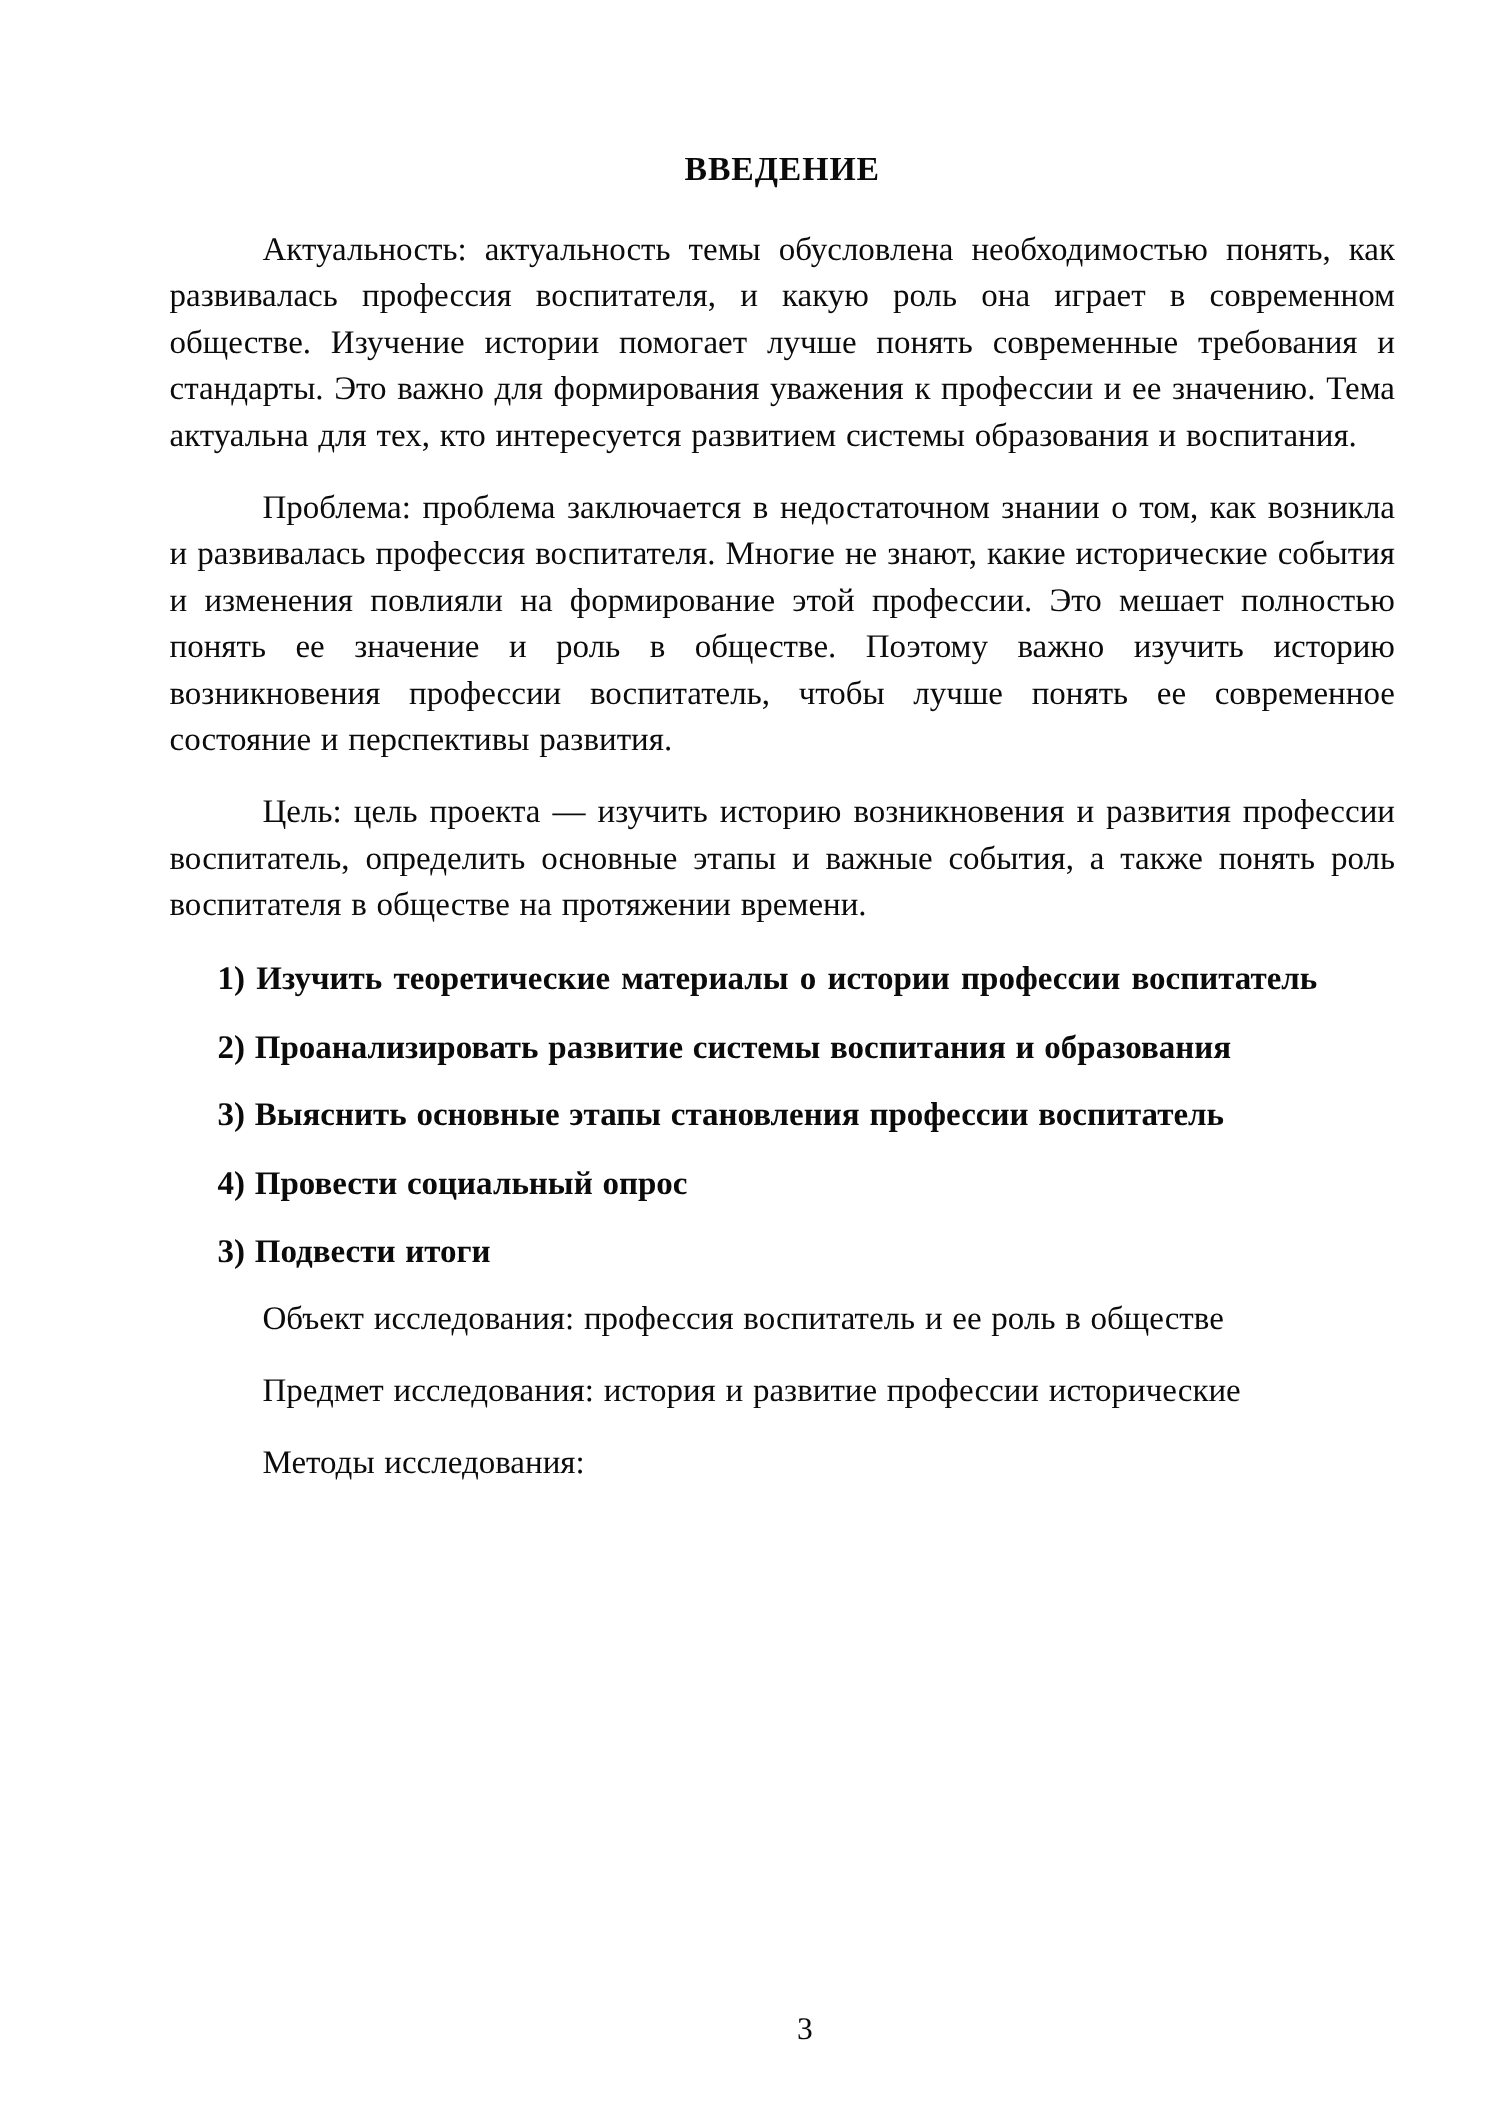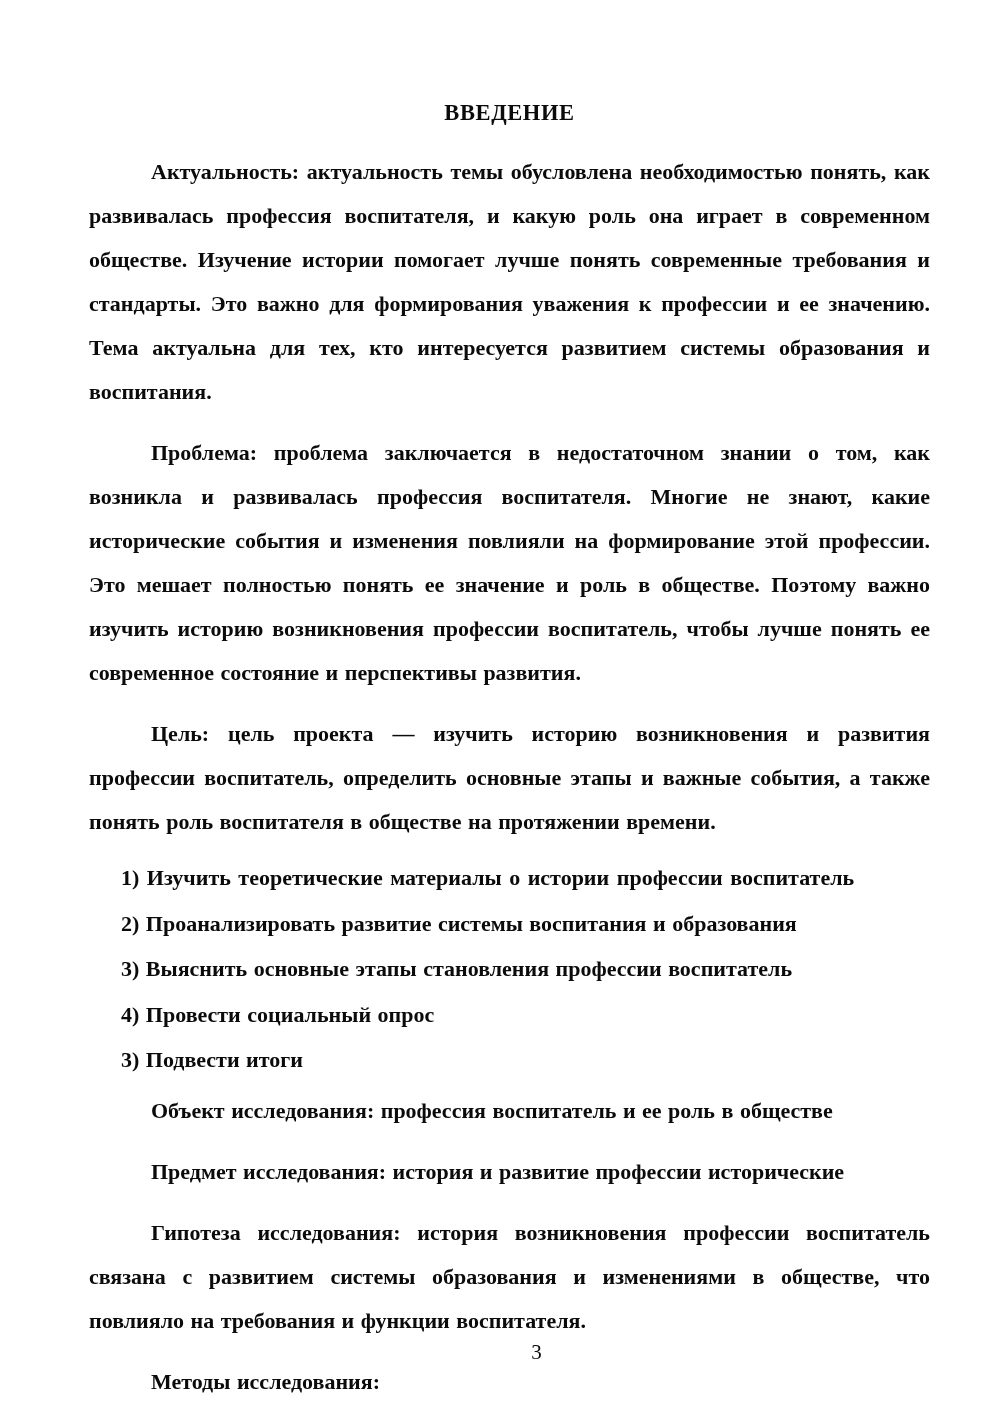--- a/index.html
+++ b/index.html
@@ -7,41 +7,40 @@
     padding: 0;
     background: #ffffff;
   }
   .page {
     position: relative;
     width: 1000px;
     height: 1414px;
     margin: 0 auto;
     background: #ffffff;
     box-sizing: border-box;
-    padding: 96px 70px 0 89px;
+    padding: 96px 70px 0 113px;
     font-family: "Liberation Serif", "DejaVu Serif", serif;
     font-size: 22px;
     color: #0b0b0b;
     overflow: hidden;
   }
   .doc-title {
     margin: 0 0 20px 0;
     text-align: center;
     font-size: 22.5px;
     font-weight: bold;
     letter-spacing: 0.6px;
     line-height: 34px;
   }
   .para {
     margin: 1px 0 17px 0;
     text-align: justify;
     text-indent: 62px;
-    line-height: 44px;
+    line-height: 31px;
     word-spacing: 1px;
-    font-weight: bold;
   }
   .task {
     margin: 0 0 12px 0;
     text-align: justify;
     text-indent: 32px;
     line-height: 33.6px;
     word-spacing: 1px;
     font-weight: bold;
   }
   .task-spread {
@@ -78,19 +77,18 @@
   <p class="task">3) Выяснить основные этапы становления профессии воспитатель</p>
 
   <p class="task">4) Провести социальный опрос</p>
 
   <p class="task">3) Подвести итоги</p>
 
   <p class="para">Объект исследования: профессия воспитатель и ее роль в обществе</p>
 
   <p class="para">Предмет исследования: история и развитие профессии исторические</p>
 
-  <p class="para">Гипотеза исследования: история возникновения профессии воспитатель связана с развитием системы образования и изменениями в обществе, что повлияло на требования и функции воспитателя.</p>
 
   <p class="para">Методы исследования:</p>
 
   <div class="page-number">3</div>
 
 </div>
 
 </body></html>

